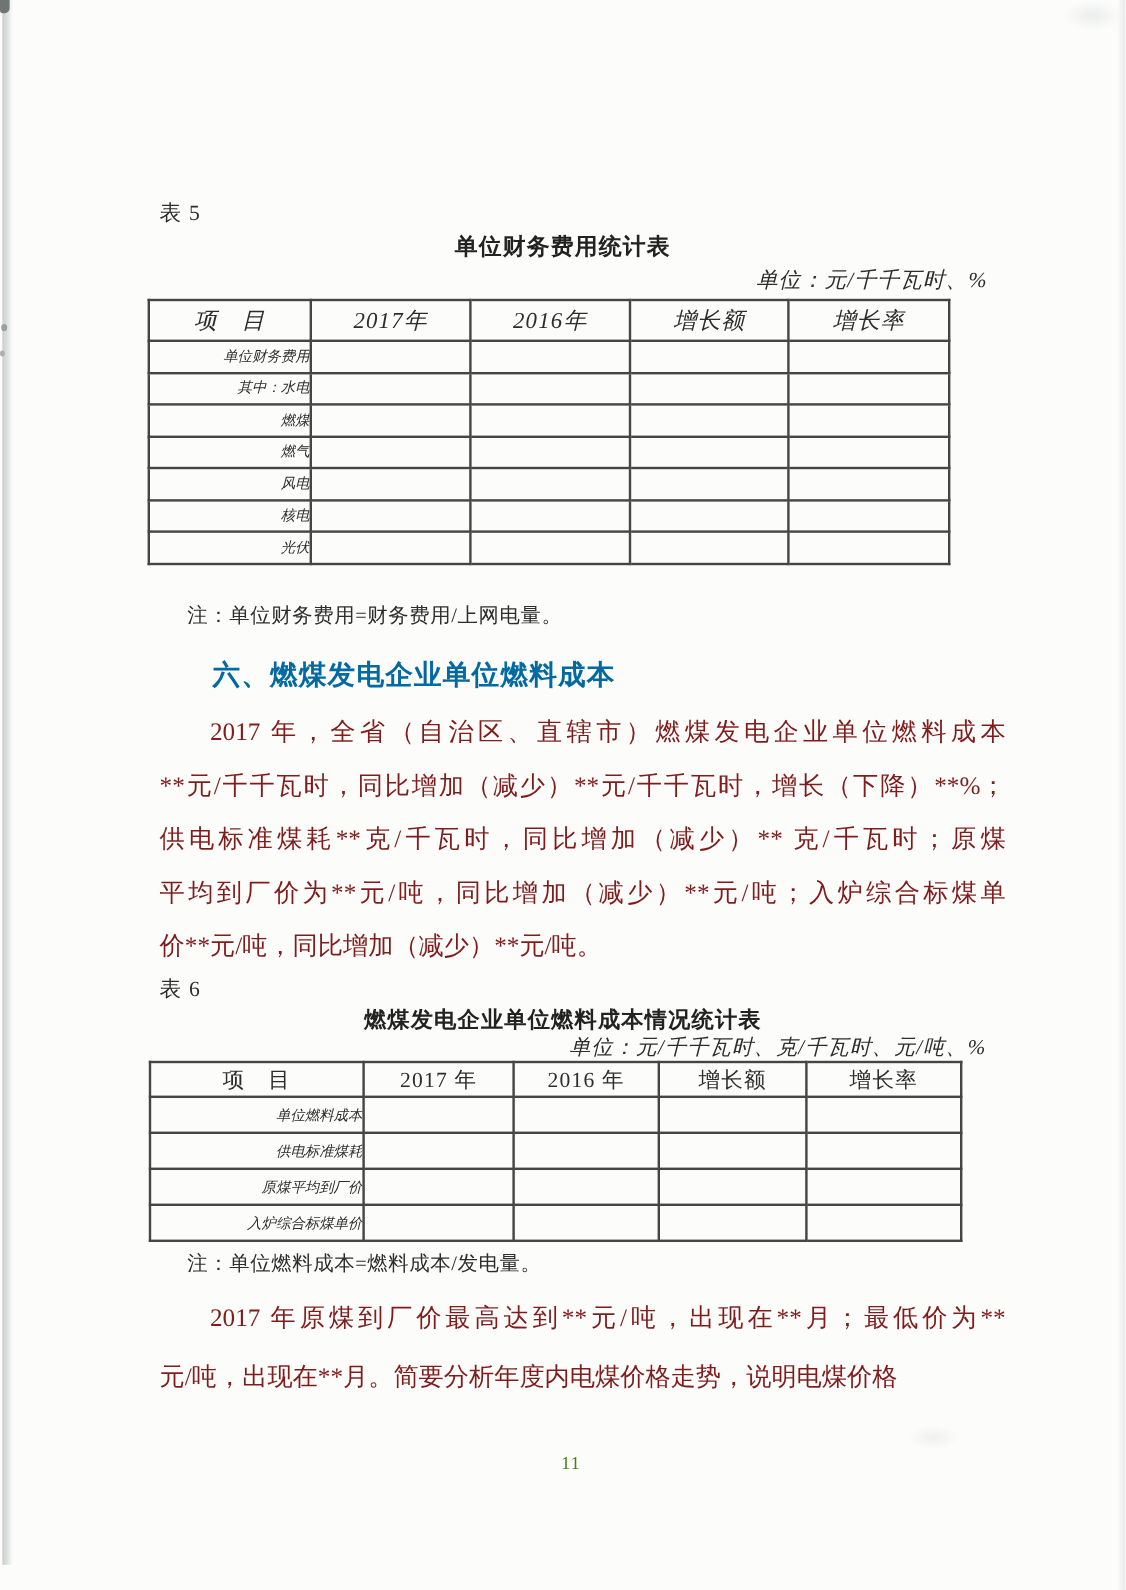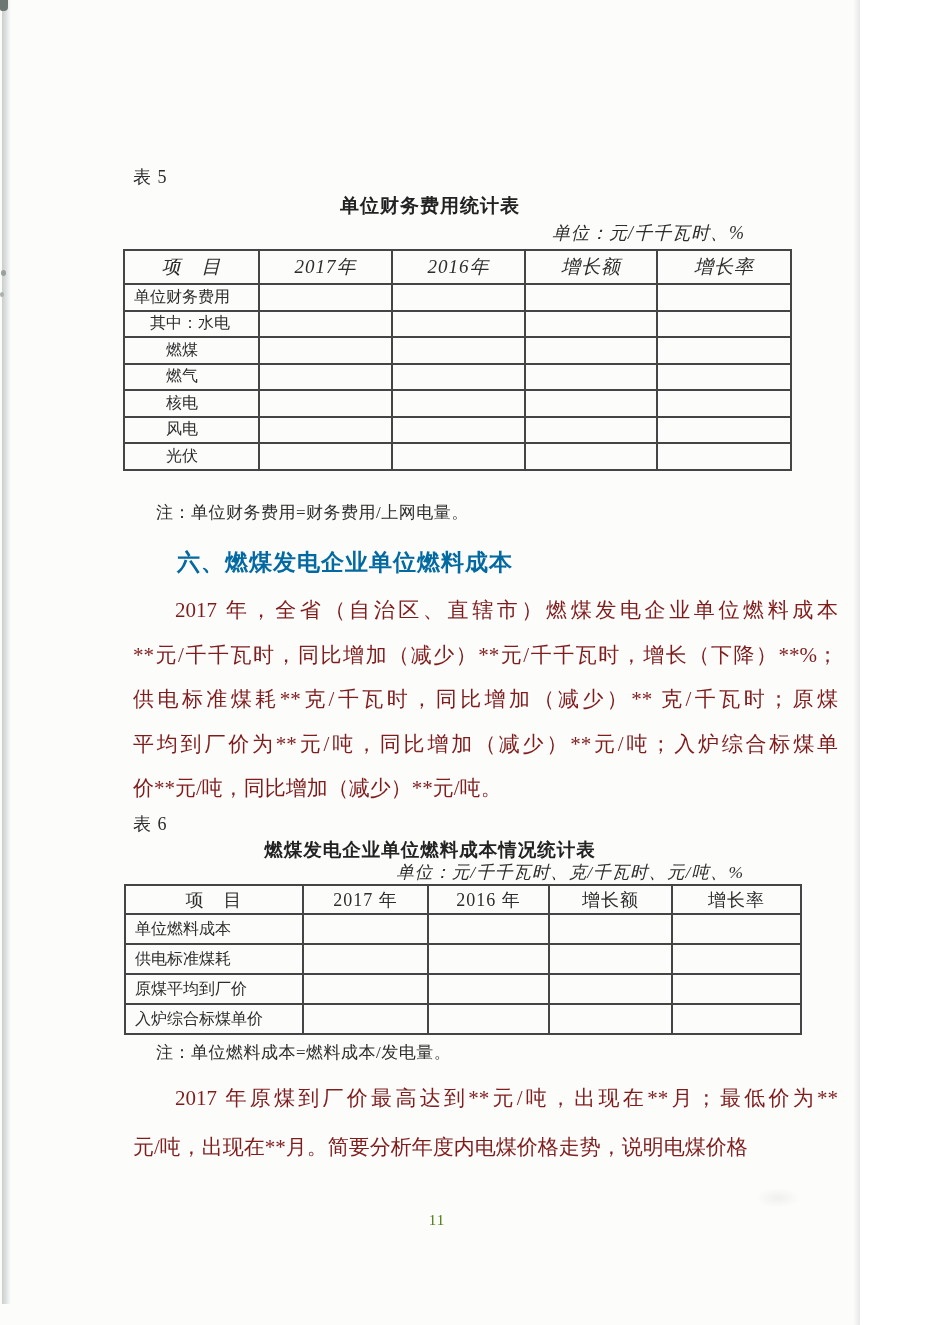--- a/index.html
+++ b/index.html
@@ -1,17 +1,17 @@
 <!DOCTYPE html>
 <html><head>
 <meta charset="utf-8">
 <style>
   html,body { margin:0; padding:0; background:#ffffff; }
   .page {
-    position:relative; width:860px; height:1325px;
+    position:relative; width:938px; height:1325px;
     background:#fcfcfb; overflow:hidden;
     font-family:"Liberation Serif","DejaVu Serif",serif;
     color:#2d2d2d;
   }
   
   .edge-left {
     position:absolute; left:2px; top:0; width:9px; height:1304px;
     background:linear-gradient(to right,#c9cecd 0%,#dde1e0 45%,#f3f4f4 80%,rgba(255,255,255,0) 100%);
   }
   .edge-right {
@@ -40,21 +40,21 @@
   .unit-note { font-size:18px; letter-spacing:1px;font-style:italic; }
   .footnote  { font-size:17px; letter-spacing:0.5px; }
   .sec-heading {
     font-family:"Liberation Sans","DejaVu Sans",sans-serif;
     font-weight:bold; font-size:23px; color:#0369a1; letter-spacing:1px;
   }
 
   
   table { border-collapse:collapse; table-layout:fixed; }
   th,td { border:2px solid #454545; padding:0; overflow:hidden; }
-  td.lbl { text-align:left; padding-left:9px; font-size:16px; white-space:pre; }
+  td.lbl { text-align:right; padding-left:9px; font-size:12px; white-space:pre;font-style:italic; }
   td.c   { }
   #table5 th { height:32px; font-size:19px; font-style:italic; font-weight:normal; letter-spacing:1px; }
   #table5 td { height:24.5px; }
   #table6 th { height:27px; font-size:18px; font-weight:normal; letter-spacing:1px; }
   #table6 td { height:28px; }
 
   
   .para { position:absolute; width:705px; font-size:21px; color:#7f1d1d; }
   .para > div.line {
     line-height:44.5px; text-align:justify; text-align-last:justify;
@@ -131,29 +131,29 @@
 
         <tr>
           <td class="lbl">　　燃气</td>
           <td class="c"></td>
           <td class="c"></td>
           <td class="c"></td>
           <td class="c"></td>
         </tr>
 
         <tr>
+          <td class="lbl">　　风电</td>
+          <td class="c"></td>
+          <td class="c"></td>
+          <td class="c"></td>
+          <td class="c"></td>
+        </tr>
+
+        <tr>
           <td class="lbl">　　核电</td>
-          <td class="c"></td>
-          <td class="c"></td>
-          <td class="c"></td>
-          <td class="c"></td>
-        </tr>
-
-        <tr>
-          <td class="lbl">　　风电</td>
           <td class="c"></td>
           <td class="c"></td>
           <td class="c"></td>
           <td class="c"></td>
         </tr>
 
         <tr>
           <td class="lbl">　　光伏</td>
           <td class="c"></td>
           <td class="c"></td>

